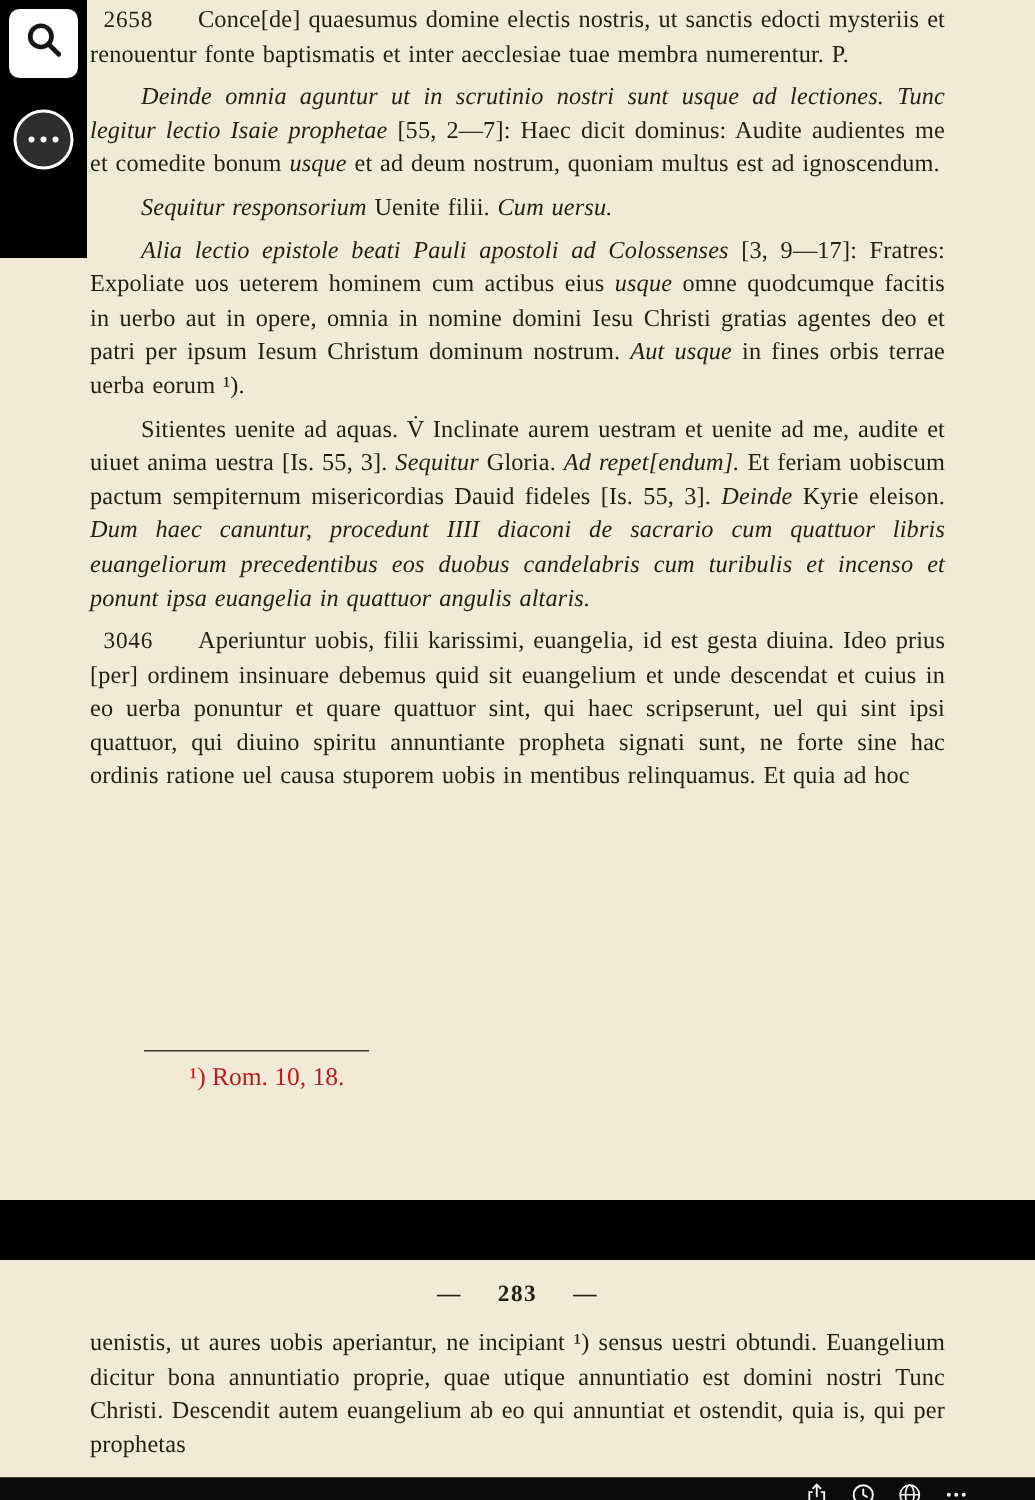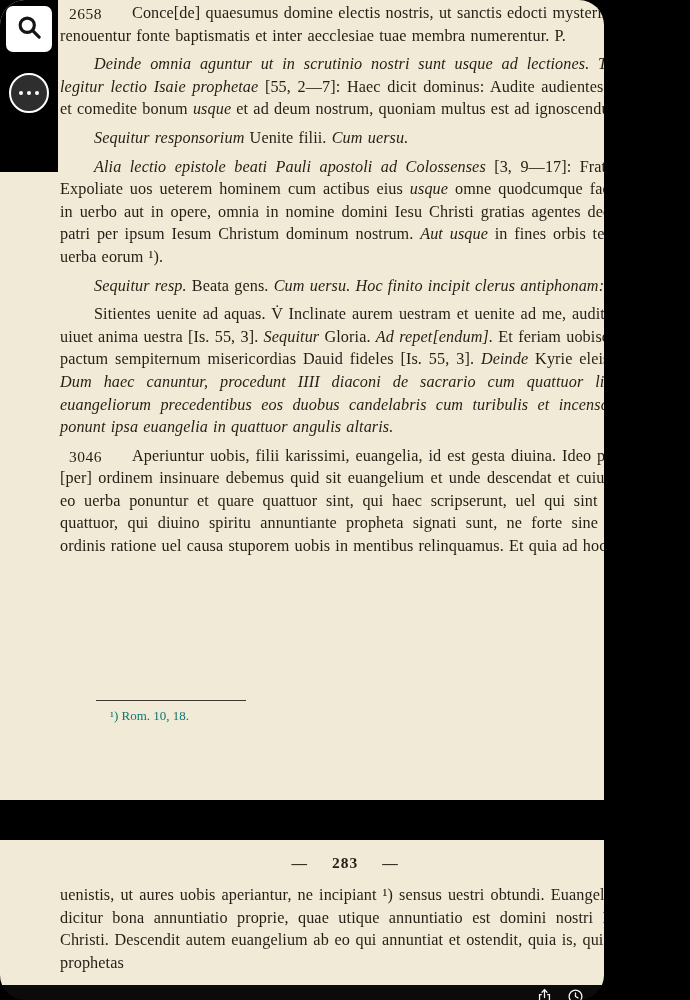--- a/index.html
+++ b/index.html
@@ -1,38 +1,38 @@
 <!DOCTYPE html>
 <html><head>
 <meta charset="utf-8">
 <style>
   * { margin:0; padding:0; box-sizing:border-box; }
   html,body { width:690px; height:1000px; overflow:hidden; background:#000; }
   body { font-family:"Liberation Serif", serif; }
 
-  .screen { position:relative; width:604px; height:1000px; background:#000; overflow:hidden;border-radius:25px; }
+  .screen { position:relative; width:690px; height:1000px; background:#000; overflow:hidden; }
 
   
   .page { position:absolute; left:0; width:690px; background:#f1ead6; color:#241f15; overflow:hidden; }
   .page1 { top:0; height:800px; padding:2px 60px 0 60px; }
   .page2 { top:840px; height:145px; padding:14px 60px 0 60px; }
 
   .para { position:relative; font-size:16.2px; line-height:22.6px; text-align:justify;
           text-indent:34px; margin-top:6px; word-spacing:1px; letter-spacing:0.1px; }
   .para:first-child { margin-top:0; }
   .para.numbered { text-indent:72px; }
   .para.noindent { text-indent:0; }
   .it { font-style:italic; }
 
   .margin-num { position:absolute; left:9px; top:1px; text-indent:0;
                 font-size:15.5px; letter-spacing:0.5px; }
 
   .footnote { position:absolute; left:94px; top:700px; }
   .fn-rule { width:150px; border-top:1.5px solid #3c362c; margin-bottom:7px; margin-left:2px; }
-  .fn-text { font-size:13px; padding-left:16px; color:#0f766e; }
+  .fn-text { font-size:17px; padding-left:16px; color:#b91c1c;text-align:center; }
 
   .page-number { display:flex; justify-content:center; align-items:center; gap:24px;
                  font-size:15.5px; font-weight:bold; letter-spacing:1px; margin-bottom:12px; }
 
   
   .corner-panel { position:absolute; left:0; top:0; width:58px; height:172px; background:#000; }
   .search-btn { position:absolute; left:6px; top:6px; width:46px; height:46px; background:#fff;
                 border-radius:7px; display:flex; align-items:center; justify-content:center; cursor:pointer; }
   .more-btn { position:absolute; left:9px; top:73px; width:40px; height:40px; border-radius:50%;
               border:2px solid #fff; background:#2e2e2e; display:flex; gap:3.5px;
@@ -62,23 +62,20 @@
     </p>
 
     <p class="para">
       <span><span class="it">Sequitur responsorium </span><span>Uenite filii.  </span><span class="it">Cum uersu.</span></span>
     </p>
 
     <p class="para">
       <span><span class="it">Alia lectio epistole beati Pauli apostoli ad Colossenses </span><span>[3, 9—17]: Fratres: Expoliate uos ueterem hominem cum actibus eius </span><span class="it">usque</span><span> omne quodcumque facitis in uerbo aut in opere, omnia in nomine domini Iesu Christi gratias agentes deo et patri per ipsum Iesum Christum dominum nostrum. </span><span class="it">Aut usque</span><span> in fines orbis terrae uerba eorum ¹).</span></span>
     </p>
 
-    <p class="para">
-      <span><span class="it">Sequitur resp. </span><span>Beata gens.  </span><span class="it">Cum uersu. Hoc finito incipit clerus antiphonam:</span></span>
-    </p>
 
     <p class="para">
       <span><span>Sitientes uenite ad aquas. V̇ Inclinate aurem uestram et uenite ad me, audite et uiuet anima uestra [Is. 55, 3]. </span><span class="it">Sequitur</span><span> Gloria. </span><span class="it">Ad repet[endum].</span><span> Et feriam uobiscum pactum sempiternum misericordias Dauid fideles [Is. 55, 3]. </span><span class="it">Deinde</span><span> Kyrie eleison. </span><span class="it">Dum haec canuntur, procedunt IIII diaconi de sacrario cum quattuor libris euangeliorum precedentibus eos duobus candelabris cum turibulis et incenso et ponunt ipsa euangelia in quattuor angulis altaris.</span></span>
     </p>
 
 
     <p class="para numbered">
       <span class="margin-num">3046</span>
       <span><span>Aperiuntur uobis, filii karissimi, euangelia, id est gesta diuina. Ideo prius [per] ordinem insinuare debemus quid sit euangelium et unde descendat et cuius in eo uerba ponuntur et quare quattuor sint, qui haec scripserunt, uel qui sint ipsi quattuor, qui diuino spiritu annuntiante propheta signati sunt, ne forte sine hac ordinis ratione uel causa stuporem uobis in mentibus relinquamus.  Et quia ad hoc</span></span>
     </p>
@@ -89,21 +86,21 @@
     </div>
   </div>
 
   <div class="page page2">
     <div class="page-number">
       <span>—</span>
       <span>283</span>
       <span>—</span>
     </div>
     <p class="para noindent">
-      <span><span>uenistis, ut aures uobis aperiantur, ne incipiant ¹) sensus uestri obtundi.  Euangelium dicitur bona annuntiatio proprie, quae utique annuntiatio est domini nostri Iesu Christi.  Descendit autem euangelium ab eo qui annuntiat et ostendit, quia is, qui per prophetas</span></span>
+      <span><span>uenistis, ut aures uobis aperiantur, ne incipiant ¹) sensus uestri obtundi.  Euangelium dicitur bona annuntiatio proprie, quae utique annuntiatio est domini nostri Tunc Christi.  Descendit autem euangelium ab eo qui annuntiat et ostendit, quia is, qui per prophetas</span></span>
     </p>
   </div>
 
   <div class="corner-panel">
     <div class="search-btn">
       <span>
         <svg width="27" height="27" viewBox="0 0 24 24" fill="none" stroke="#151515" stroke-width="2.8" stroke-linecap="round">
           <circle cx="10" cy="10" r="6.3"></circle>
           <path d="M14.8 14.8 L20.6 20.6"></path>
         </svg>

